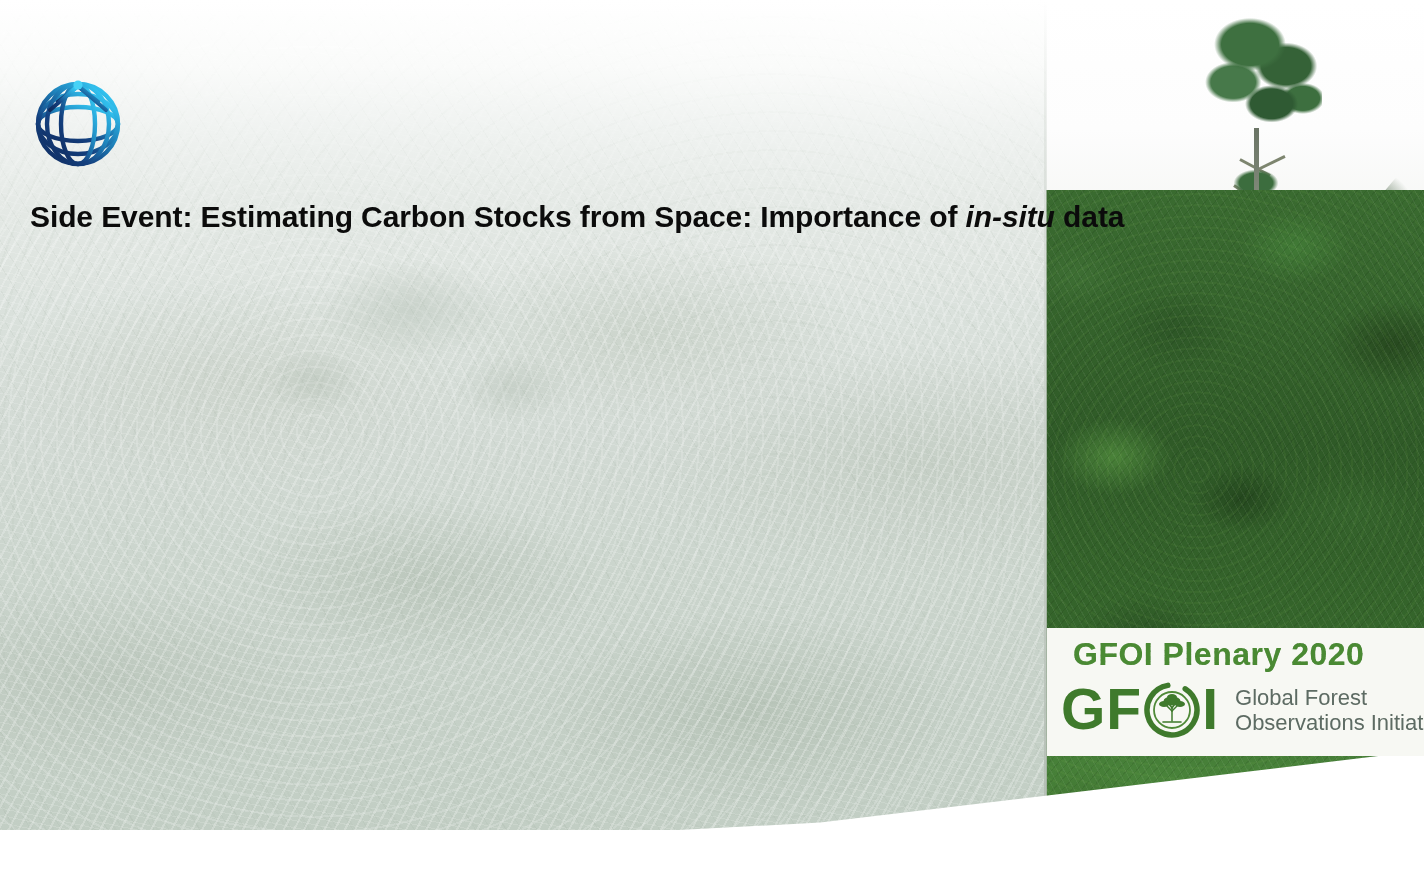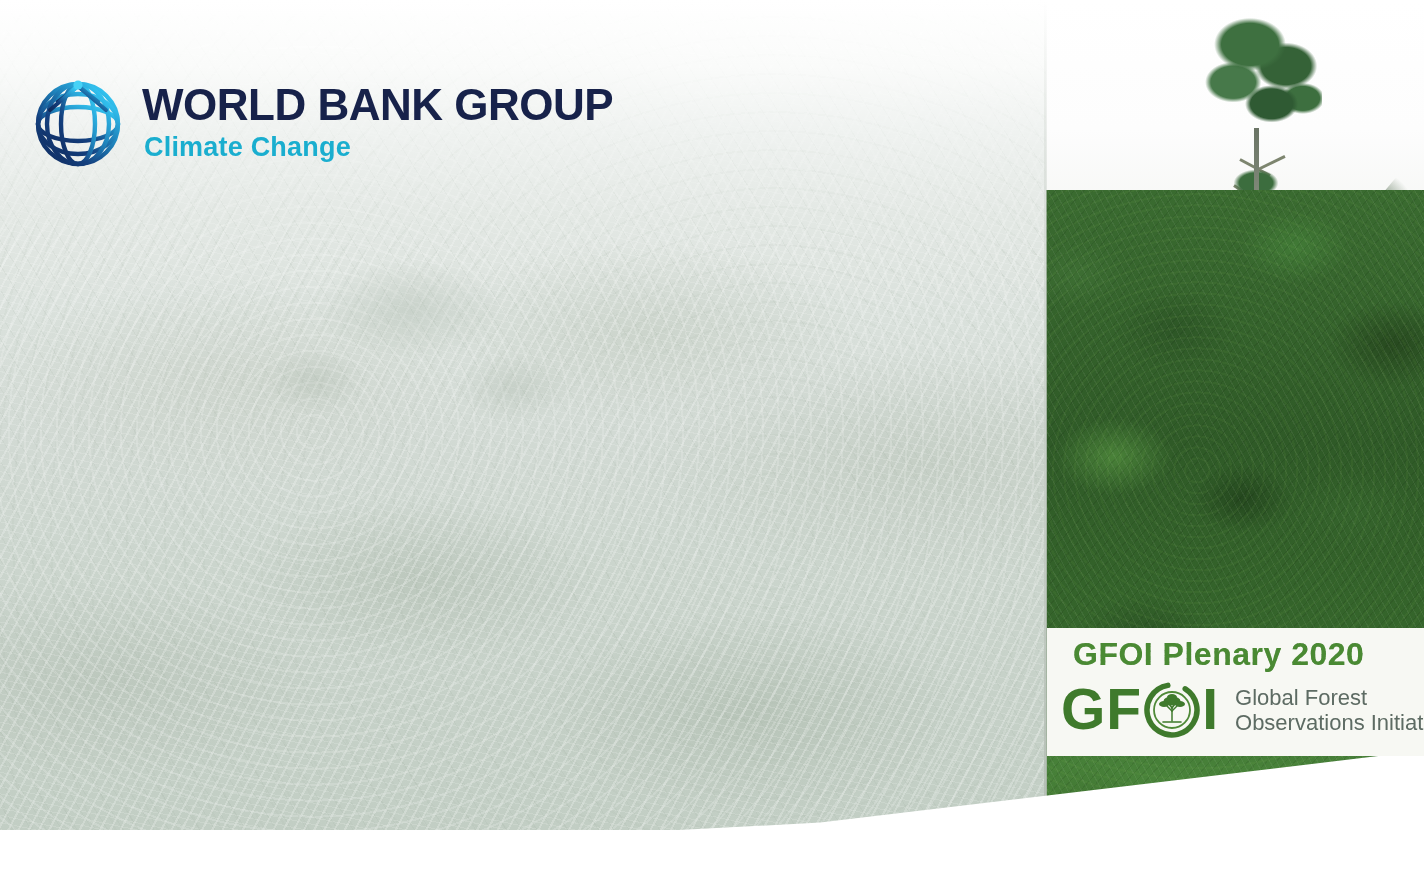--- a/index.html
+++ b/index.html
@@ -374,26 +374,23 @@
       </g>
       <g stroke="url(#gradGlobe)" stroke-width="4.2" stroke-linecap="round">
         <line x1="50" y1="12" x2="50" y2="30"></line>
         <line x1="50" y1="14" x2="30" y2="30"></line>
         <line x1="50" y1="14" x2="70" y2="30"></line>
         <line x1="50" y1="14" x2="22" y2="38"></line>
         <line x1="50" y1="14" x2="78" y2="38"></line>
       </g>
       <circle cx="50" cy="13" r="4.6" fill="#46d2f7"></circle>
     </svg>
-    <div class="wbg-wordmark">
-      <div class="wbg-name">WORLD BANK GROUP</div>
-      <div class="wbg-sub">Climate Change</div>
-    </div>
   </div>
 
+  <div class="slide-title"><span>Side Event:  Estimating Carbon Stocks from Space: Importance of </span><span class="ital">in-situ</span><span> data</span></div>
 
   <div class="gfoi-banner">
     <div class="gfoi-plenary">GFOI Plenary 2020</div>
     <div class="gfoi-lock">
       <div class="gfoi-mark">
         <span>G</span>
           <span>F</span>
           <span class="o-slot"><svg viewBox="0 0 58 58" width="58" height="58" aria-hidden="true">
             <circle cx="29" cy="30" r="25" fill="none" stroke="#3f7a2c" stroke-width="5.5" stroke-dasharray="138 20" stroke-linecap="round" transform="rotate(-58 29 30)"></circle>
             <circle cx="29" cy="30" r="18" fill="none" stroke="#4f8a38" stroke-width="1.8"></circle>

